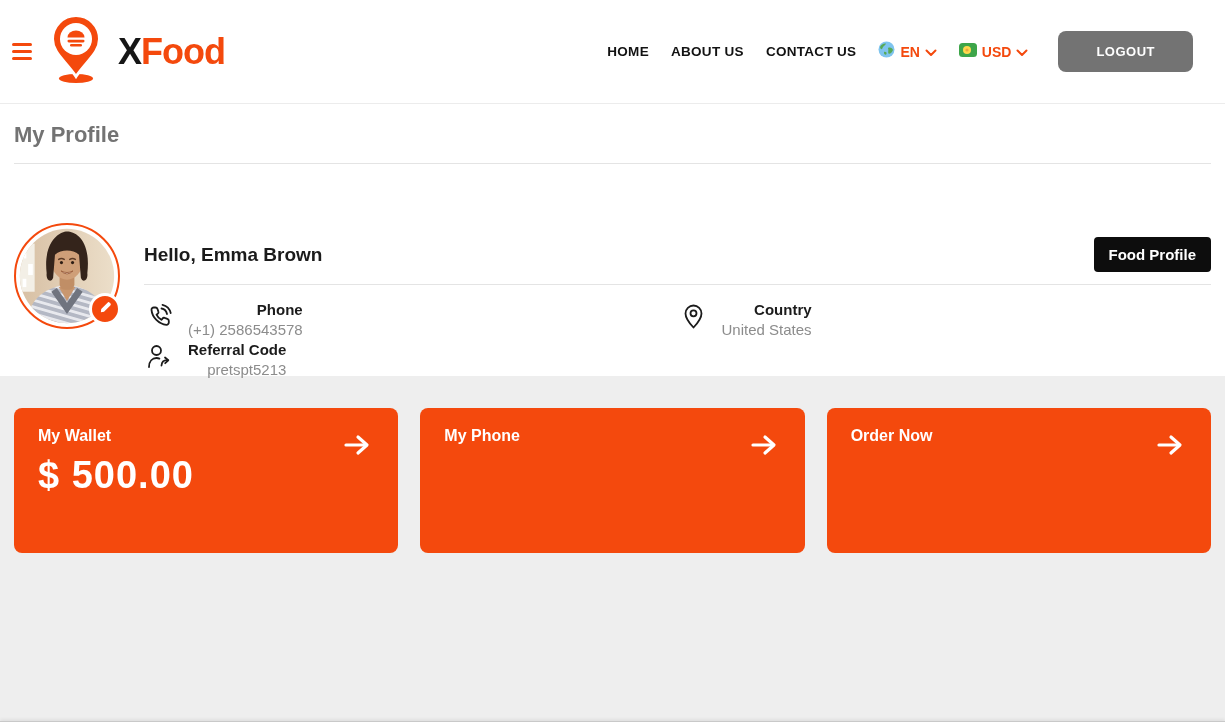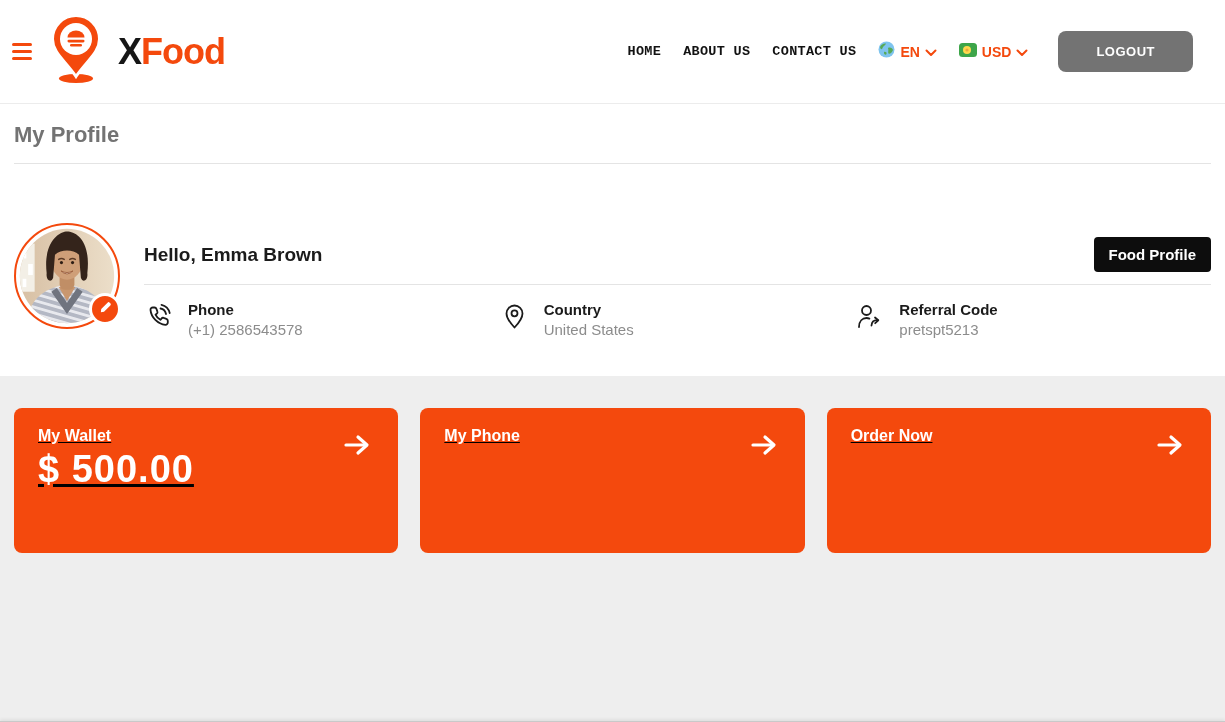--- a/index.html
+++ b/index.html
@@ -9,21 +9,21 @@
   
   .header { height:104px; display:flex; align-items:center; padding:0 32px 0 12px;
             background:#fff; border-bottom:1px solid #ececec; }
   .hamburger { width:20px; display:flex; flex-direction:column; gap:4px; cursor:pointer; }
   .hamburger span { display:block; height:3px; background:#f4490d; border-radius:2px; }
   .brand { display:flex; align-items:center; margin-left:12px; cursor:pointer; }
   .brand-text { font-size:36px; font-weight:bold; letter-spacing:-1px; margin-left:8px; }
   .brand-text .bx { color:#161616; }
   .brand-text .bfood { color:#f4490d; }
   .nav { margin-left:auto; display:flex; align-items:center; gap:22px; }
-  .nav-link { font-size:13.5px; font-weight:bold; color:#121212; letter-spacing:.3px; cursor:pointer;font-family:Liberation Mono, monospace; }
+  .nav-link { font-size:13.5px; font-weight:bold; color:#121212; letter-spacing:.3px; cursor:pointer; }
   .selector { display:flex; align-items:center; gap:5px; cursor:pointer; }
   .selector .code { font-size:14px; font-weight:bold; color:#f4490d; }
   .logout-btn { background:#737373; color:#fff; border:none; border-radius:8px;
                 font-family:inherit; font-size:13px; font-weight:bold; letter-spacing:.5px;
                 padding:13px 38px; margin-left:8px; cursor:pointer; }
 
   
   .main-white { height:272px; padding:0 14px; }
   .page-title { padding-top:18px; font-size:22px; font-weight:bold; color:#737373; }
   .title-rule { border:none; border-top:1px solid #e4e4e4; margin-top:15px; }
@@ -34,33 +34,33 @@
   .avatar-ring svg { display:block; border-radius:50%; }
   .edit-badge { position:absolute; right:-1px; bottom:4px; width:32px; height:32px;
                 background:#f4490d; border:3px solid #fff; border-radius:50%;
                 display:flex; align-items:center; justify-content:center; cursor:pointer; }
   .profile-right { flex:1; min-width:0; }
   .greeting-row { display:flex; align-items:center; justify-content:space-between; margin-top:14px; }
   .greeting { font-size:19px; font-weight:bold; color:#1b1b1b; }
   .edit-btn { background:#0d0d0d; color:#fff; border:none; border-radius:4px;
               font-family:inherit; font-size:15px; font-weight:bold; padding:9px 15px; cursor:pointer; }
   .profile-divider { border:none; border-top:1px solid #e4e4e4; margin-top:12px; }
-  .info-grid { display:grid; grid-template-columns:1fr 1fr 1fr; margin-top:15px; }
+  .info-grid { display:grid; grid-template-columns:1fr 1fr; margin-top:15px;text-align:right; }
   .info-item { display:flex; gap:14px; align-items:flex-start; }
   .info-icon { flex:0 0 30px; padding-top:2px; }
   .info-label { font-size:15px; font-weight:bold; color:#1b1b1b; line-height:20px; }
   .info-value { font-size:15px; color:#8c8c8c; line-height:20px; }
 
   
   .gray-section { height:345px; background:#eeeeee; padding:32px 14px 0; }
-  .cards { display:grid; grid-template-columns:1fr 1fr 1fr; gap:22px;text-decoration:underline; }
+  .cards { display:grid; grid-template-columns:1fr 1fr 1fr; gap:22px; }
   .card { position:relative; height:145px; background:#f4490d; border-radius:8px;
           padding:19px 24px; color:#fff; cursor:pointer; }
   .card-title { font-size:16px; font-weight:600; }
-  .card-value { font-size:38px; font-weight:600; margin-top:3px; letter-spacing:1px; }
+  .card-value { font-size:38px; font-weight:600; margin-top:9px; letter-spacing:1px; }
   .card-arrow { position:absolute; top:22px; right:26px; }
 
   
   .footer-strip { height:21px; background:#fff; border-top:1px solid #c9c9c9;
                   box-shadow:0 -2px 3px rgba(0,0,0,.06); }
 </style>
 </head>
 <body>
 
 <div class="header">

